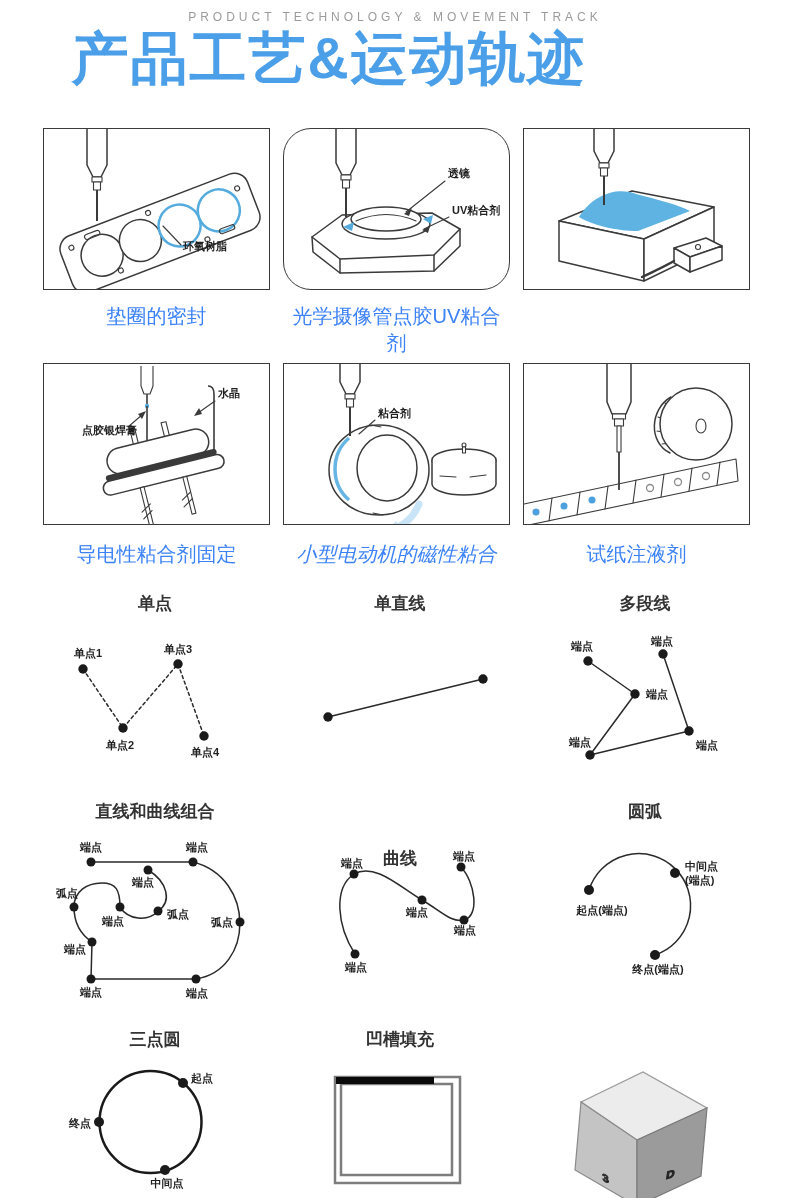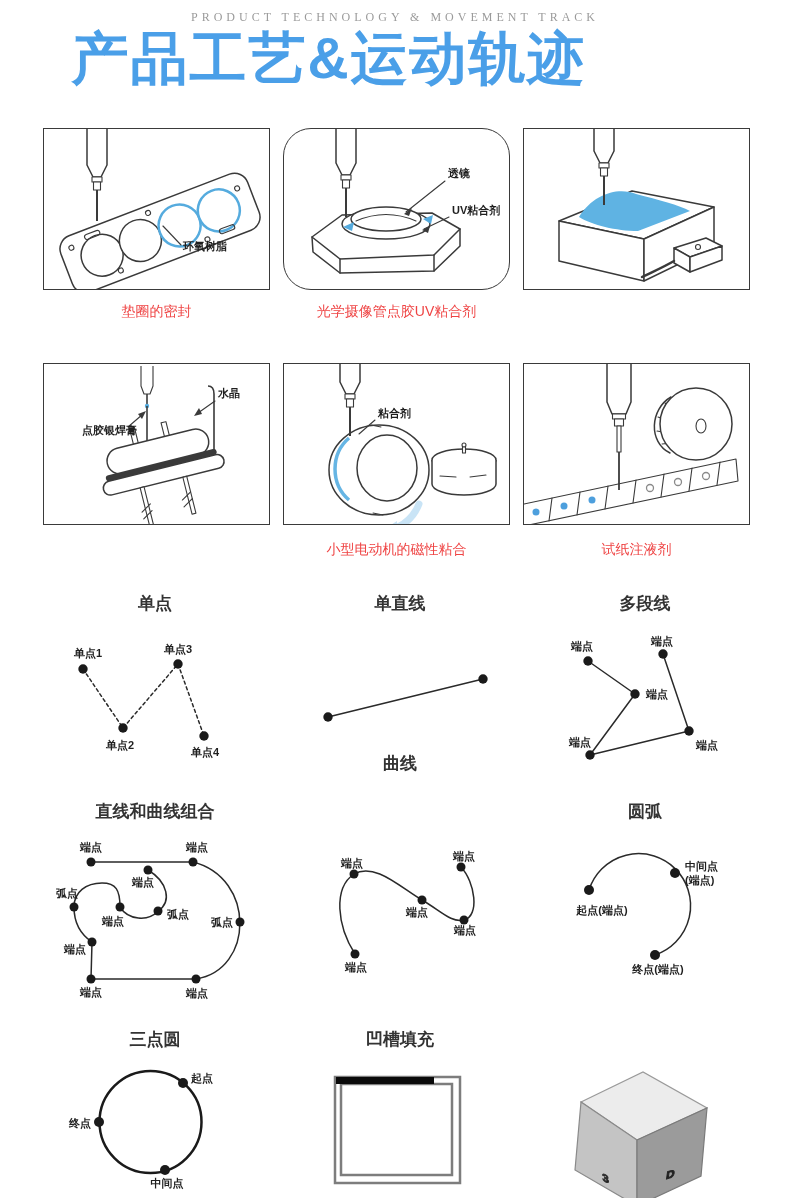--- a/index.html
+++ b/index.html
@@ -1,23 +1,23 @@
 <!DOCTYPE html>
 <html><head>
 <meta charset="utf-8">
 <style>
   html,body{margin:0;padding:0;background:#fff;}
   body{width:790px;height:1200px;position:relative;font-family:"Liberation Sans",sans-serif;}
   .page{position:absolute;inset:0;background:#fff;overflow:hidden;}
   .eyebrow{position:absolute;top:10px;left:0;width:790px;text-align:center;
-    font-size:12px;letter-spacing:4px;color:#9b9b9b;font-weight:500;font-family:Liberation Serif, serif;}
+    font-size:12px;letter-spacing:4px;color:#9b9b9b;font-weight:500;}
   .main-title{position:absolute;top:26px;left:0;width:658px;text-align:center;
     font-size:57px;font-weight:700;color:#4a9fe8;letter-spacing:2px;line-height:1.15;}
   .pbox{position:absolute;width:227px;height:162px;border:1px solid #3a3a3a;background:#fff;box-sizing:border-box;}
-  .pcap{position:absolute;width:227px;text-align:center;font-size:14px;color:#ef4444;font-weight:500;}
+  .pcap{position:absolute;width:227px;text-align:center;font-size:20px;color:#3b82f6;font-weight:500;}
   .dtitle{position:absolute;width:250px;text-align:center;font-size:17px;color:#333;font-weight:600;}
   .dsvg{position:absolute;}
   svg text{font-family:"Liberation Sans",sans-serif;font-size:11px;font-weight:600;fill:#1f1f1f;}
   .ill-line{stroke:#3a3a3a;fill:none;stroke-width:1.5;stroke-linejoin:round;stroke-linecap:round;}
   .ill-fill{stroke:#3a3a3a;fill:#fff;stroke-width:1.5;stroke-linejoin:round;}
   .thin{stroke-width:1.1;}
   .dot{fill:#1a1a1a;}
   .dline{stroke:#2a2a2a;stroke-width:1.5;fill:none;stroke-linejoin:round;stroke-linecap:round;}
 </style>
 </head>
@@ -184,21 +184,22 @@
       <g transform="translate(95,0)">
         <path d="M-12,0 L-12,38 L-7,50 L7,50 L12,38 L12,0" class="ill-fill"></path>
         <rect x="-6.5" y="50" width="13" height="5" class="ill-fill thin"></rect>
         <rect x="-4.5" y="55" width="9" height="7" class="ill-fill thin"></rect>
         <rect x="-2" y="62" width="4" height="26" class="ill-fill thin"></rect>
         <line x1="0" y1="88" x2="0" y2="126" stroke="#3a3a3a" stroke-width="1.8"></line>
       </g>
     </svg>
   </div>
 
-  <div class="pcap" style="left:283px;top:541px;">小型电动机的磁性粘合</div>
+  <div class="pcap" style="left:43px;top:541px;">导电性粘合剂固定</div>
+  <div class="pcap" style="left:283px;top:541px;font-style:italic;">小型电动机的磁性粘合</div>
   <div class="pcap" style="left:523px;top:541px;">试纸注液剂</div>
 
   <div class="dtitle" style="left:30px;top:592px;">单点</div>
   <div class="dtitle" style="left:275px;top:592px;">单直线</div>
   <div class="dtitle" style="left:520px;top:592px;">多段线</div>
 
   <svg class="dsvg" style="left:30px;top:616px;" width="250" height="155" viewBox="0 0 250 155">
     <path d="M53,53 L93,112 L148,48 L174,120" class="dline" stroke-dasharray="3 3" stroke-width="1.3"></path>
     <circle cx="53" cy="53" r="4.7" class="dot"></circle>
     <circle cx="93" cy="112" r="4.7" class="dot"></circle>
@@ -224,21 +225,21 @@
     <circle cx="169" cy="115" r="4.7" class="dot"></circle>
     <circle cx="143" cy="38" r="4.7" class="dot"></circle>
     <text x="62" y="34" text-anchor="middle">端点</text>
     <text x="126" y="82" text-anchor="start">端点</text>
     <text x="60" y="130" text-anchor="middle">端点</text>
     <text x="187" y="133" text-anchor="middle">端点</text>
     <text x="142" y="29" text-anchor="middle">端点</text>
   </svg>
 
   <div class="dtitle" style="left:30px;top:800px;">直线和曲线组合</div>
-  <div class="dtitle" style="left:275px;top:752px;">曲线</div>
+  <div class="dtitle" style="left:275px;top:847px;">曲线</div>
   <div class="dtitle" style="left:520px;top:800px;">圆弧</div>
 
   <svg class="dsvg" style="left:30px;top:826px;" width="250" height="192" viewBox="0 0 250 192">
     <path d="M118,44 C138,56 142,76 128,85 C118,96 98,94 90,81 C90,64 86,57 72,57 C56,57 44,66 44,81 C44,96 50,108 62,116 L61,153 L166,153 C224,144 226,52 163,36 L61,36" class="dline"></path>
     <circle cx="61" cy="36" r="4.5" class="dot"></circle>
     <circle cx="163" cy="36" r="4.5" class="dot"></circle>
     <circle cx="118" cy="44" r="4.5" class="dot"></circle>
     <circle cx="44" cy="81" r="4.5" class="dot"></circle>
     <circle cx="90" cy="81" r="4.5" class="dot"></circle>
     <circle cx="128" cy="85" r="4.5" class="dot"></circle>

